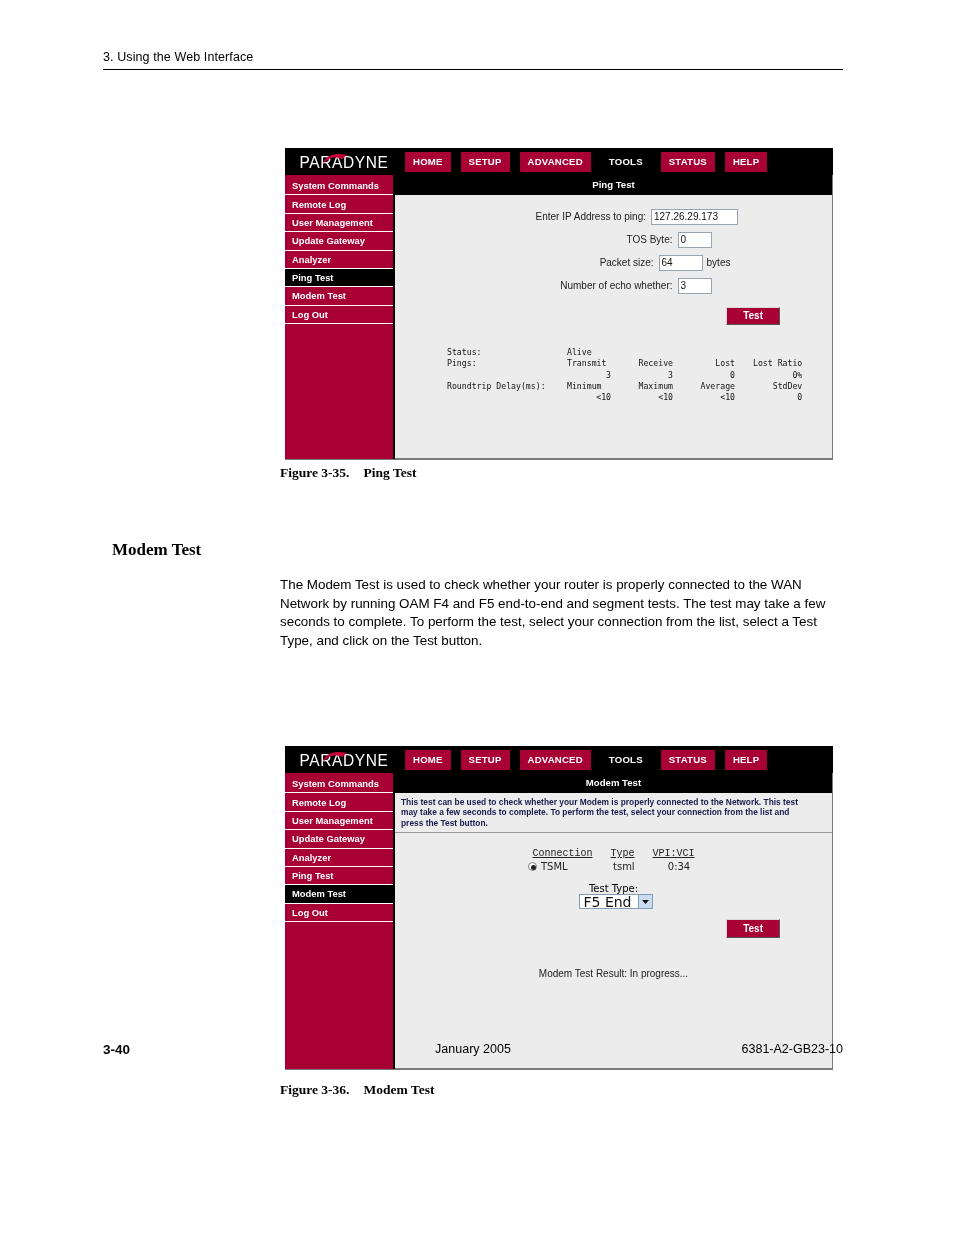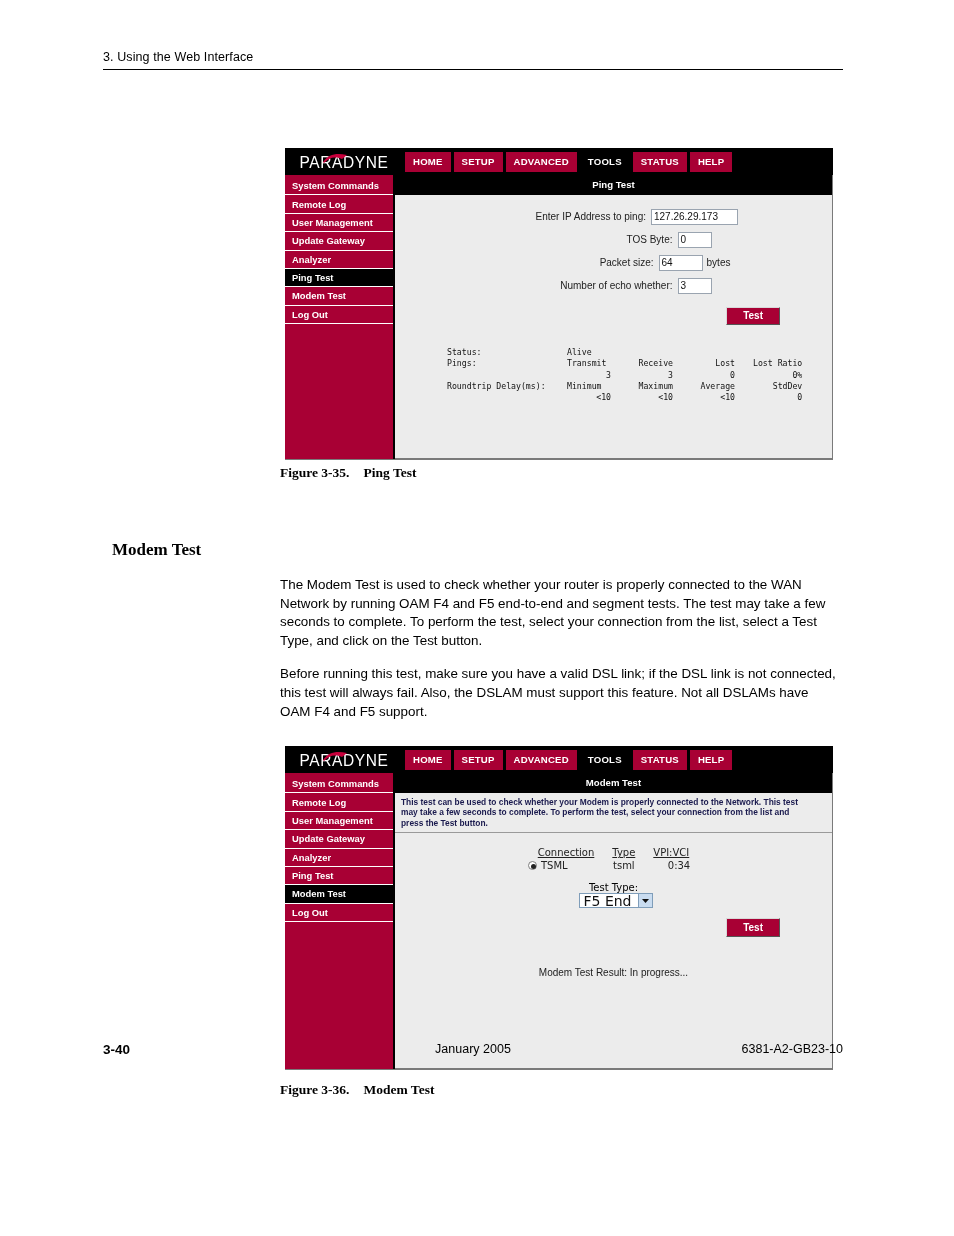--- a/index.html
+++ b/index.html
@@ -106,21 +106,21 @@
     z-index: 2;
     transform: scaleY(1.12);
   }
   .logo .logo-swoosh {
     position: absolute;
     left: 31px; top: 5px;
     width: 26px; height: 11px;
     z-index: 3;
     pointer-events: none;
   }
-  .navlist { display: flex; align-items: center; gap: 3px; margin-left: 8px; }
+  .navlist { display: flex; align-items: center; gap: 10px; margin-left: 8px; }
   .navbtn {
     color: #ffffff;
     background: #a80034;
     font-size: 9.6px;
     font-weight: bold;
     letter-spacing: .2px;
     padding: 5px 8px 5px 8px;
     line-height: 10px;
     white-space: nowrap;
     font-family: "Liberation Sans", sans-serif;
@@ -226,21 +226,21 @@
   }
   .results table { border-collapse: collapse; }
   .results td { padding: 0 0 0 0; white-space: pre; }
   .rlabel { width: 120px; }
   .rcol { width: 62px; text-align: right; padding-right: 18px !important; }
   .rcol-l { width: 62px; text-align: left; }
 
   
   .conn-block { text-align: center; padding-top: 14px; font-size: 10px; color: #222; }
   .conn-head { display: inline-block; }
-  .conn-head span { text-decoration: underline; margin: 0 9px; }
+  .conn-head span { text-decoration: underline; margin: 0 9px; font-family: Liberation Mono, monospace; }
   .conn-row {
     display: flex; justify-content: center; align-items: center;
     margin-top: 2px; font-size: 10px; gap: 0;
   }
   .radio {
     width: 9px; height: 9px; border-radius: 50%;
     border: 1px solid #7d7d7d; background: #fff;
     display: inline-block; position: relative;
     margin-right: 4px; flex: 0 0 auto;
   }
@@ -388,21 +388,20 @@
 </div>
 
 <div class="fig-caption" style="top:465px;">
   <span class="fnum">Figure 3-35.</span><span>Ping Test</span>
 </div>
 
 <div class="section-title" style="top:540px;">Modem Test</div>
 
 <div class="body-block" style="top:576px;">
   <p>The Modem Test is used to check whether your router is properly connected to the WAN Network by running OAM F4 and F5 end-to-end and segment tests. The test may take a few seconds to complete. To perform the test, select your connection from the list, select a Test Type, and click on the Test button.</p>
-  <p>Before running this test, make sure you have a valid DSL link; if the DSL link is not connected, this test will always fail. Also, the DSLAM must support this feature. Not all DSLAMs have OAM F4 and F5 support.</p>
 </div>
 
 <div class="router-shot" id="shot-modem" style="top:746px;">
 
   <div class="router-topbar">
     <div class="logo">
       <span class="logo-text">PARADYNE</span>
       <svg class="logo-swoosh" viewBox="0 0 26 11">
         <path d="M1 9 C7 1, 14 0, 25 2 L20 6 C12 3, 7 5, 2 10 Z" fill="#c8003c"></path>
       </svg>

